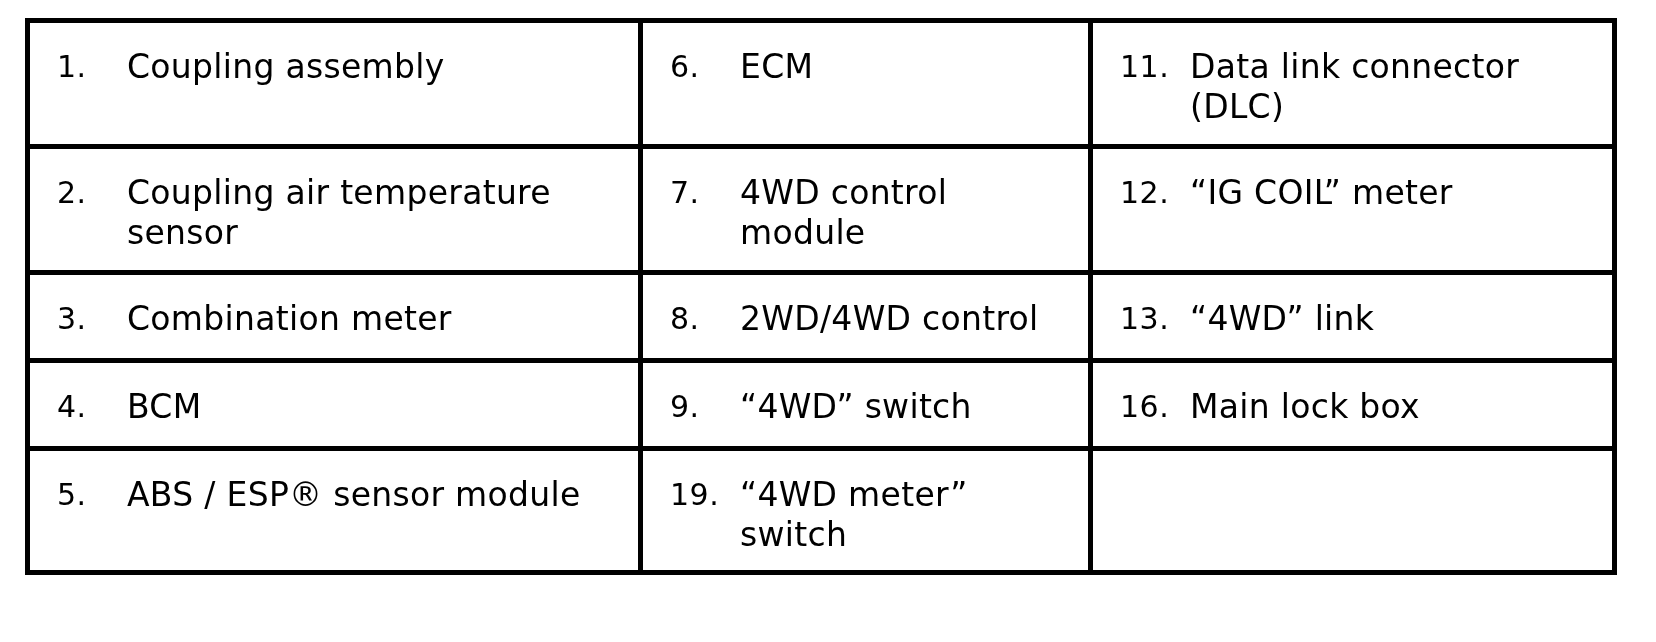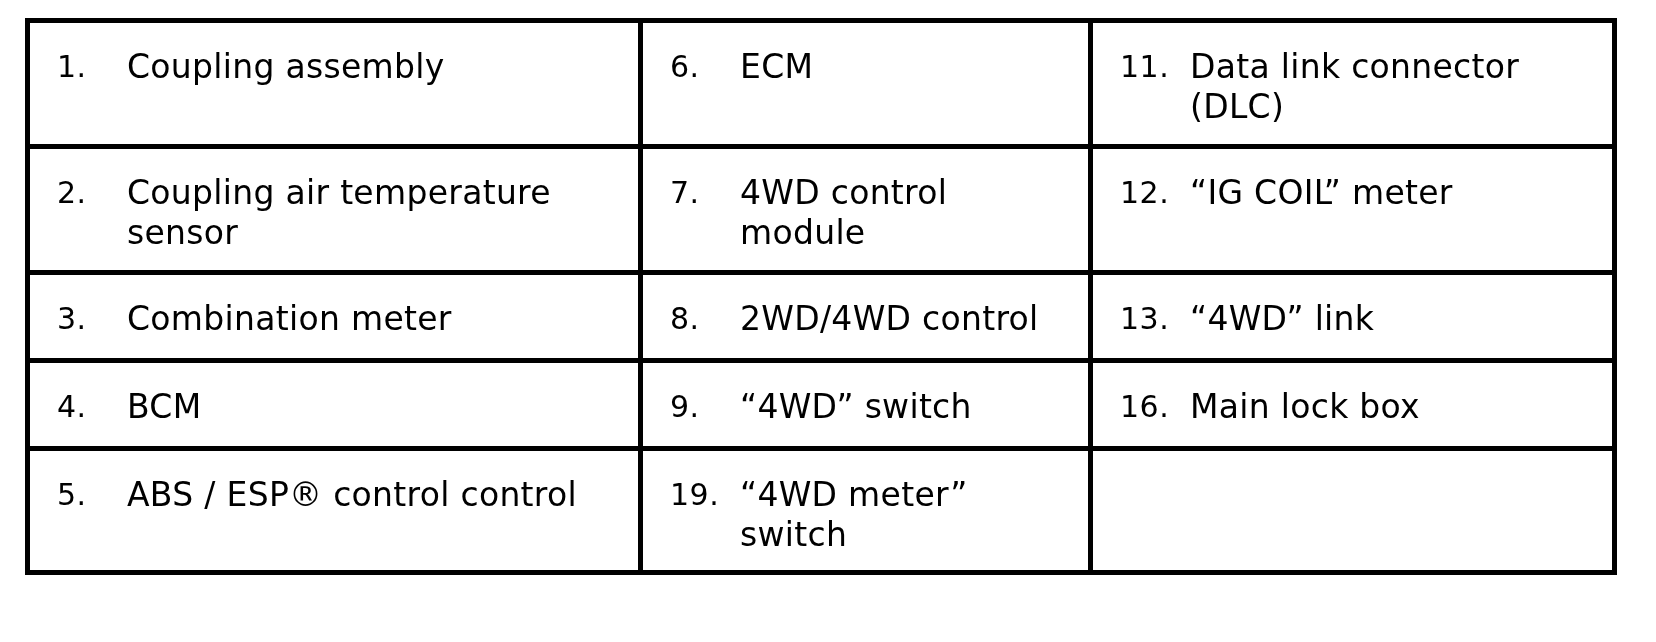--- a/index.html
+++ b/index.html
@@ -177,21 +177,21 @@
             <span class="item-num">16.</span>
             <span class="item-label">Main lock box</span>
           </div>
         </td>
       </tr>
 
       <tr class="row-5">
         <td>
           <div class="cell-inner">
             <span class="item-num">5.</span>
-            <span class="item-label">ABS / ESP® control control</span>
+            <span class="item-label">ABS / ESP® sensor module</span>
           </div>
         </td>
         <td>
           <div class="cell-inner">
             <span class="item-num">19.</span>
             <span class="item-label">“4WD meter”
 switch</span>
           </div>
         </td>
         <td>

